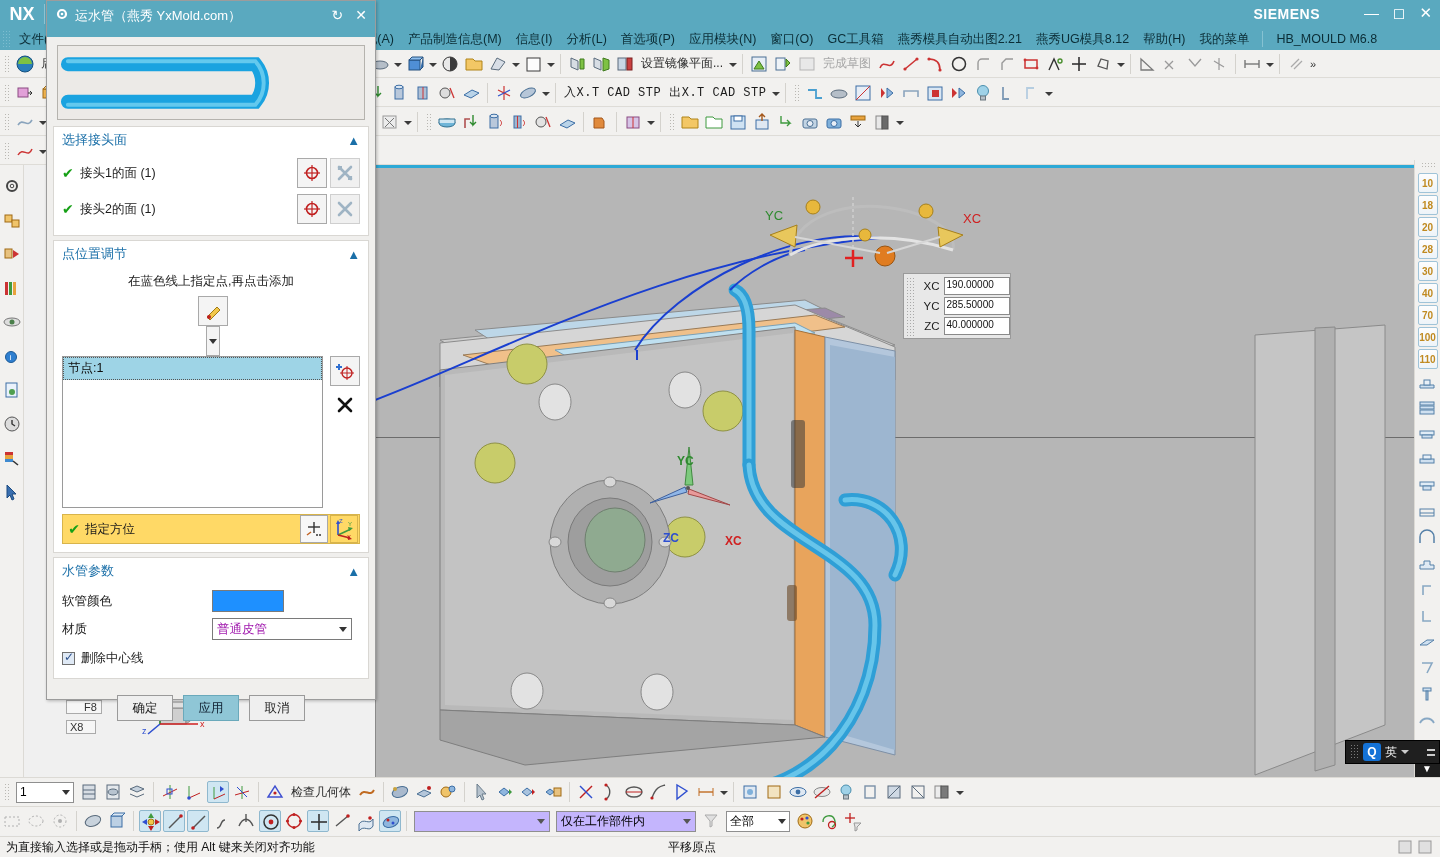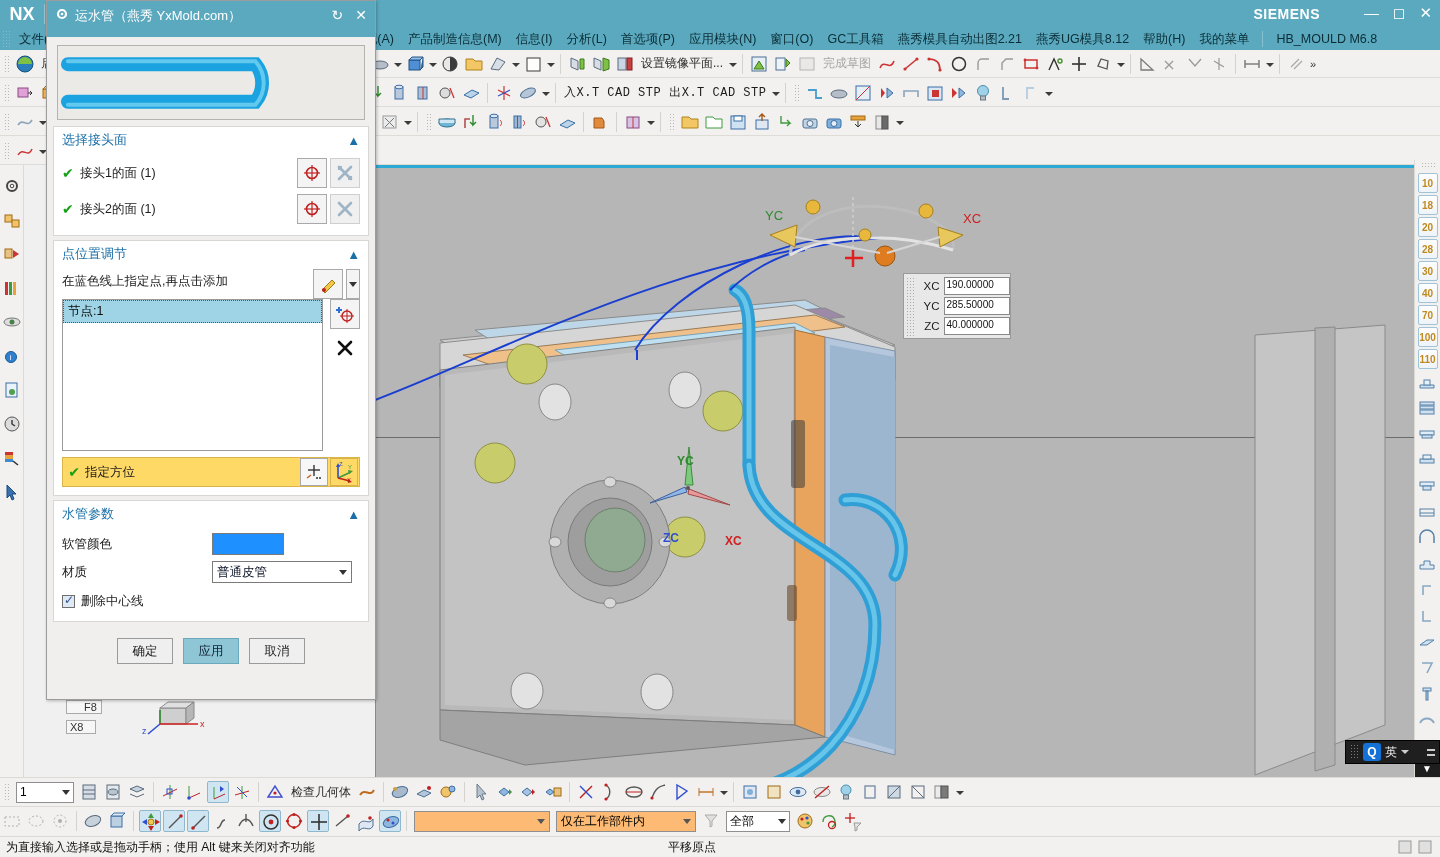--- a/index.html
+++ b/index.html
@@ -166,21 +166,21 @@
   .selrow { display: flex; align-items: center; height: 36px; }
   .selrow .check { color: #16a016; font-size: 14px; width: 18px; }
   .selrow .txt { font-size: 12.5px; color: #1c1c1c; flex: 1; }
   .sqbtn {
     width: 30px; height: 30px; border: 1px solid #a9a9a9; background: #f4f4f4;
     display: flex; align-items: center; justify-content: center; margin-left: 3px;
   }
   .sqbtn.flat { border-color: #cfcfcf; background: #f0f0f0; }
 
   .hint { font-size: 12.5px; color: #1c1c1c; padding: 4px 0 6px; }
-  .hintrow { display: flex; align-items: flex-start; }
+  .hintrow { display: flex; align-items: center; flex-direction: column; }
   .hintrow .hint { flex: 1; }
   .listbox {
     border: 1px solid #9a9a9a; background: #fff; height: 152px; position: relative;
   }
   .listbox .row-sel {
     background: #9ed4e6; color: #0d0d0d; font-size: 12.5px; padding: 2px 4px;
     border: 1px dotted #555; margin: 0;
   }
   .listcol { display: flex; }
   .listcol .sidebtns { display: flex; flex-direction: column; margin-left: 4px; gap: 4px; }
@@ -208,21 +208,21 @@
     width: 16px; border: 1px solid #7a7a7a; background: #f2f2f2;
     display: flex; flex-direction: column; align-items: center; justify-content: space-around;
   }
   .spinner .arrows i { display: block; width: 0; height: 0; }
   .spinner .arrows .up { border-left: 4px solid transparent; border-right: 4px solid transparent; border-bottom: 4px solid #333;}
   .spinner .arrows .dn { border-left: 4px solid transparent; border-right: 4px solid transparent; border-top: 4px solid #333;}
 
   .swatch { width: 72px; height: 22px; background: #1e90ff; border: 1px solid #7a7a7a; }
   .select {
     width: 140px; height: 22px; background: #fff; border: 1px solid #7a7a7a;
-    display: flex; align-items: center; padding: 0 4px; font-size: 12.5px; color: #0f172a;
+    display: flex; align-items: center; padding: 0 4px; font-size: 12.5px; color: #a21caf;
     position: relative;
   }
   .select .sc { margin-left: auto; border-left: 4px solid transparent; border-right: 4px solid transparent;
                 border-top: 5px solid #333; width: 0; height: 0;}
   .cbrow { display: flex; align-items: center; height: 24px; margin-top: 4px;}
   .cbox { width: 13px; height: 13px; border: 1px solid #6f6f6f; background: #dfe9f5;
           margin-right: 6px; position: relative; }
   .cbox::after { content: "✓"; position: absolute; left: 1px; top: -3px; font-size: 12px; color: #2b4f8a; }
   .cbrow .cl { font-size: 12.5px; color: #1c1c1c; }
 
@@ -242,21 +242,21 @@
   }
   .bottombar.b1 { top: 777px; }
   .bottombar.b2 { top: 806px; }
   .combo-sm {
     width: 58px; height: 21px; background: #fff; border: 1px solid #8f8f8f;
     font-size: 12px; display: flex; align-items: center; padding: 0 3px; flex: none; margin: 0 3px;
   }
   .combo-sm .sc { margin-left: auto; border-left: 4px solid transparent; border-right: 4px solid transparent;
                   border-top: 5px solid #333; width: 0; height: 0;}
   .combo-md {
-    width: 136px; height: 21px; background: #fdba74; border: 1px solid #8f8f8f;
+    width: 136px; height: 21px; background: #c4b5fd; border: 1px solid #8f8f8f;
     font-size: 12px; display: flex; align-items: center; padding: 0 4px; flex: none; margin: 0 3px;
   }
   .combo-md.wide { width: 140px; }
   .combo-md.dis { color: #9a9a9a; }
   .combo-md .sc { margin-left: auto; border-left: 4px solid transparent; border-right: 4px solid transparent;
                   border-top: 5px solid #555; width: 0; height: 0;}
   .ico.sel { background: #cfe6f2; border: 1px solid #8fb8ce; border-radius: 2px; }
 
   
   .statusbar {

